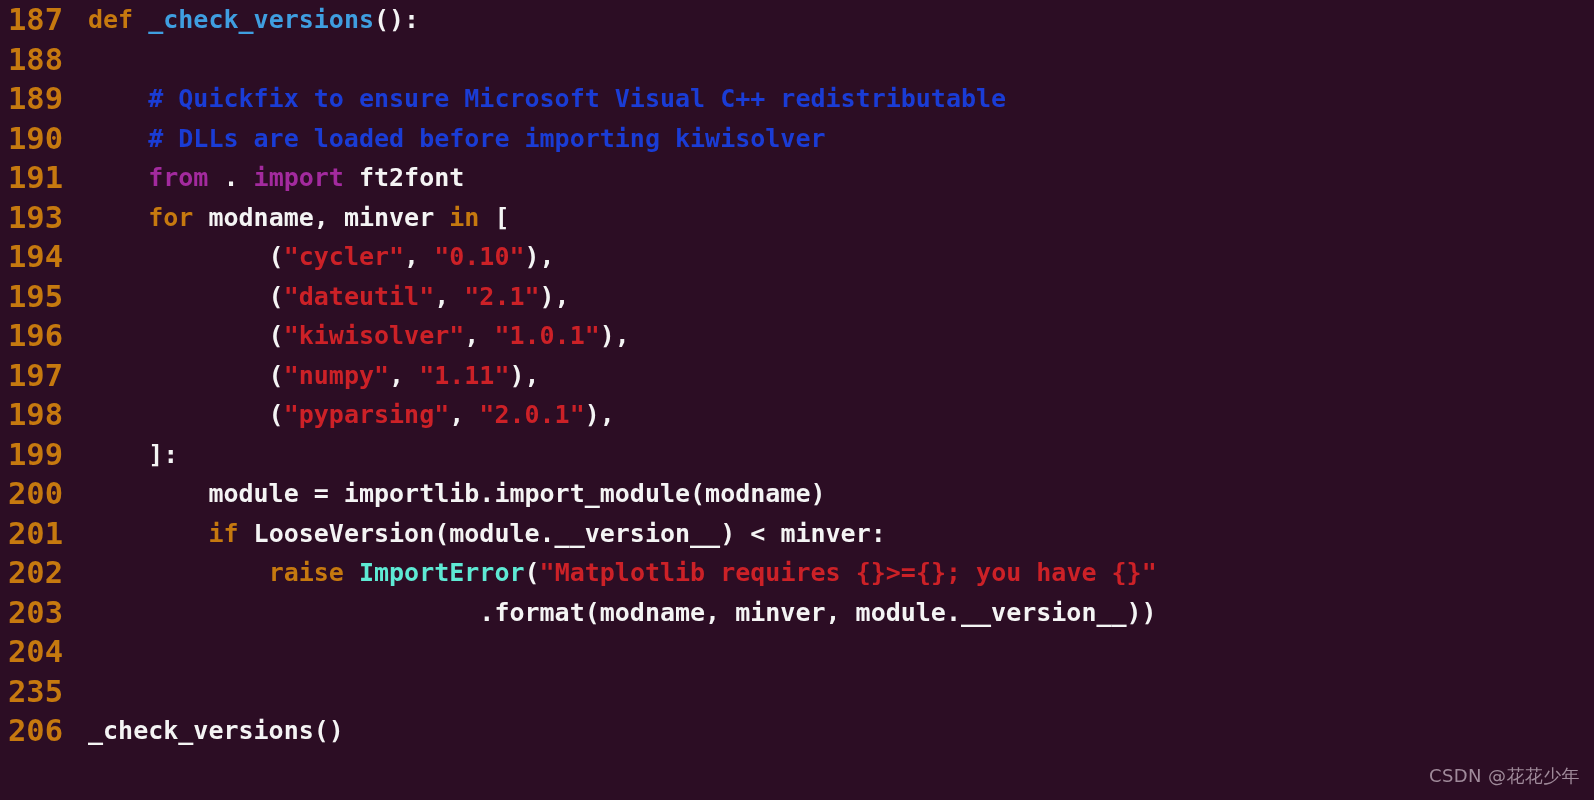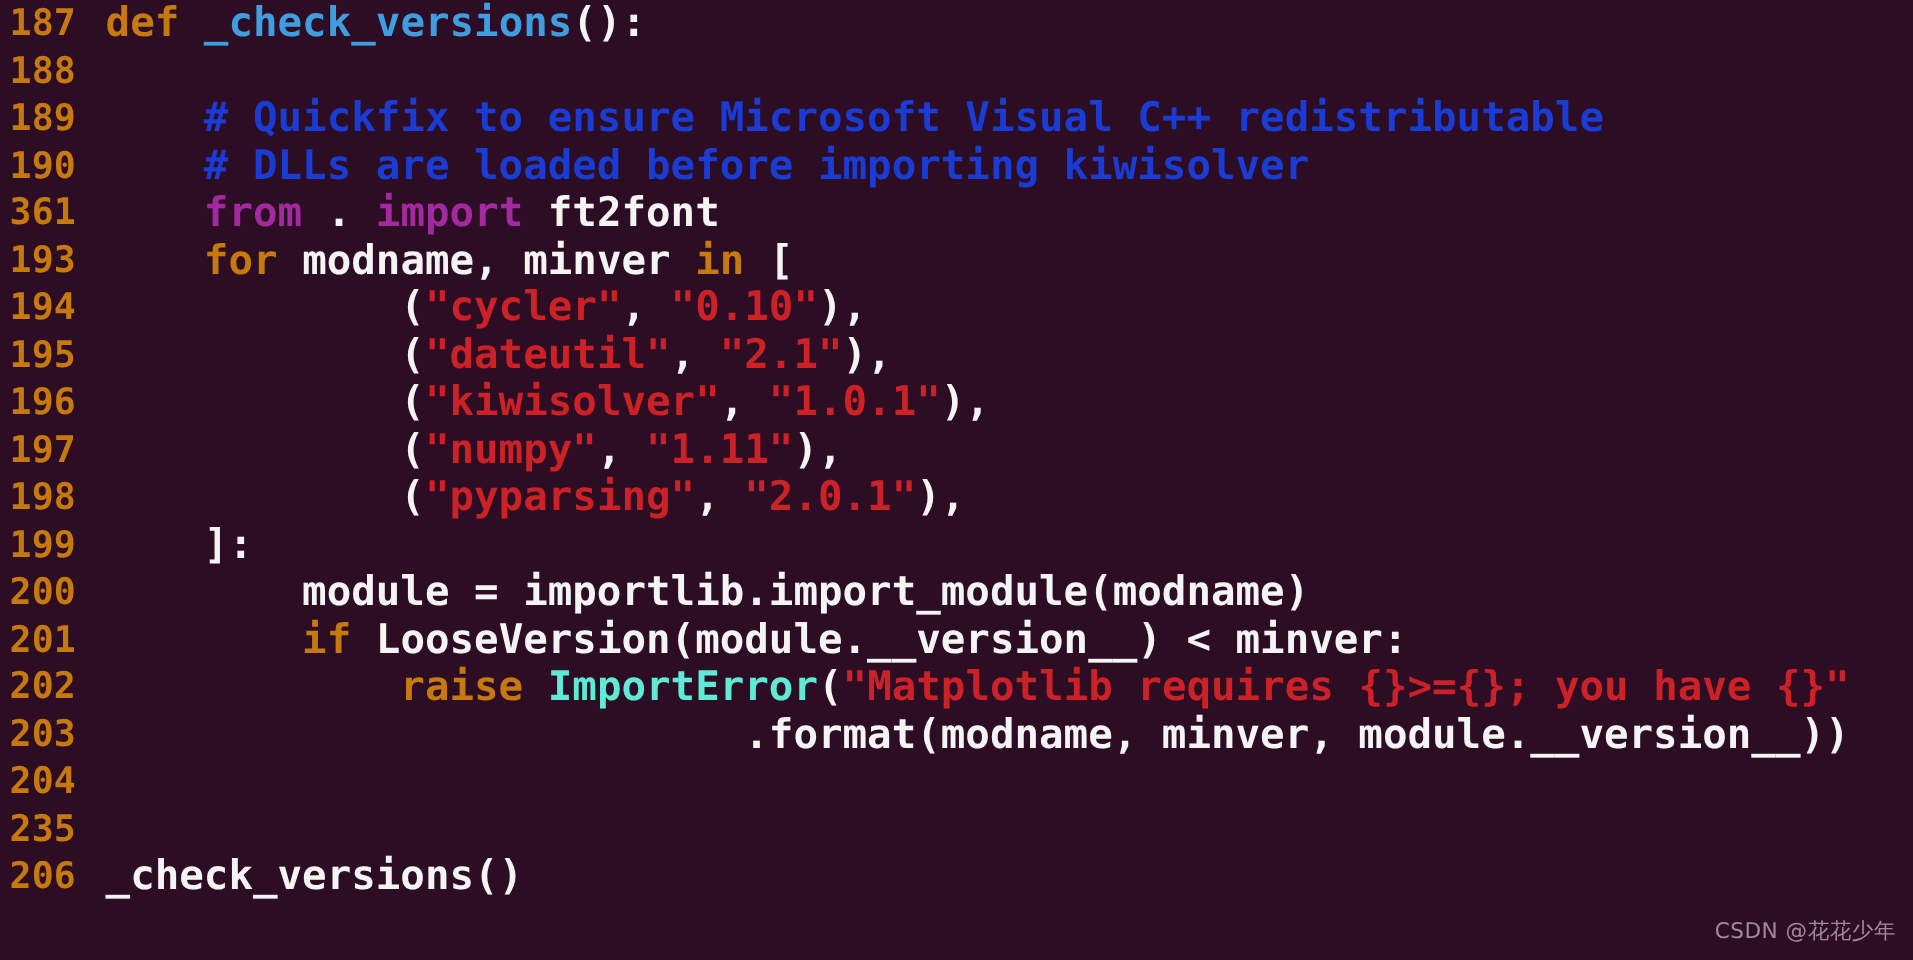--- a/index.html
+++ b/index.html
@@ -38,21 +38,21 @@
     text-align: left;
     color: #c6790f;
     font-size: 30.5px;
     font-weight: 700;
   }
   .linetext {
     position: absolute;
     left: 88px;
     top: 0;
     white-space: pre;
-    font-size: 34px;
+    font-size: 25px;
     color: #f2f2f2;
     font-weight: 700;
   }
   
   .t-kw   { color: #c6790f; }            
   .t-fn   { color: #3f9ee0; }            
   .t-plain{ color: #f4f4f4; }            
   .t-com  { color: #1a3cd5; }            
   .t-imp  { color: #a32a9e; }            
   .t-str  { color: #cc2127; }            
@@ -74,21 +74,21 @@
 </style>
 </head>
 <body>
 
 <div id="screenshot">
   <div class="code-area">
       <div class="code-line"><span class="lineno">187</span><span class="linetext"><span class="t-kw">def </span><span class="t-fn">_check_versions</span><span class="t-plain">():</span></span></div>
       <div class="code-line"><span class="lineno">188</span><span class="linetext"></span></div>
       <div class="code-line"><span class="lineno">189</span><span class="linetext"><span class="t-com">    # Quickfix to ensure Microsoft Visual C++ redistributable</span></span></div>
       <div class="code-line"><span class="lineno">190</span><span class="linetext"><span class="t-com">    # DLLs are loaded before importing kiwisolver</span></span></div>
-      <div class="code-line"><span class="lineno">361</span><span class="linetext"><span class="t-plain">    </span><span class="t-imp">from</span><span class="t-plain"> . </span><span class="t-imp">import</span><span class="t-plain"> ft2font</span></span></div>
+      <div class="code-line"><span class="lineno">191</span><span class="linetext"><span class="t-plain">    </span><span class="t-imp">from</span><span class="t-plain"> . </span><span class="t-imp">import</span><span class="t-plain"> ft2font</span></span></div>
       <div class="code-line"><span class="lineno">193</span><span class="linetext"><span class="t-plain">    </span><span class="t-kw">for</span><span class="t-plain"> modname, minver </span><span class="t-kw">in</span><span class="t-plain"> [</span></span></div>
       <div class="code-line"><span class="lineno">194</span><span class="linetext"><span class="t-plain">            (</span><span class="t-str">"cycler"</span><span class="t-plain">, </span><span class="t-str">"0.10"</span><span class="t-plain">),</span></span></div>
       <div class="code-line"><span class="lineno">195</span><span class="linetext"><span class="t-plain">            (</span><span class="t-str">"dateutil"</span><span class="t-plain">, </span><span class="t-str">"2.1"</span><span class="t-plain">),</span></span></div>
       <div class="code-line"><span class="lineno">196</span><span class="linetext"><span class="t-plain">            (</span><span class="t-str">"kiwisolver"</span><span class="t-plain">, </span><span class="t-str">"1.0.1"</span><span class="t-plain">),</span></span></div>
       <div class="code-line"><span class="lineno">197</span><span class="linetext"><span class="t-plain">            (</span><span class="t-str">"numpy"</span><span class="t-plain">, </span><span class="t-str">"1.11"</span><span class="t-plain">),</span></span></div>
       <div class="code-line"><span class="lineno">198</span><span class="linetext"><span class="t-plain">            (</span><span class="t-str">"pyparsing"</span><span class="t-plain">, </span><span class="t-str">"2.0.1"</span><span class="t-plain">),</span></span></div>
       <div class="code-line"><span class="lineno">199</span><span class="linetext"><span class="t-plain">    ]:</span></span></div>
       <div class="code-line"><span class="lineno">200</span><span class="linetext"><span class="t-plain">        module = importlib.import_module(modname)</span></span></div>
       <div class="code-line"><span class="lineno">201</span><span class="linetext"><span class="t-plain">        </span><span class="t-kw">if</span><span class="t-plain"> LooseVersion(module.__version__) &lt; minver:</span></span></div>
       <div class="code-line"><span class="lineno">202</span><span class="linetext"><span class="t-plain">            </span><span class="t-kw">raise</span><span class="t-plain"> </span><span class="t-exc">ImportError</span><span class="t-plain">(</span><span class="t-str">"Matplotlib requires {}&gt;={}; you have {}"</span></span></div>

